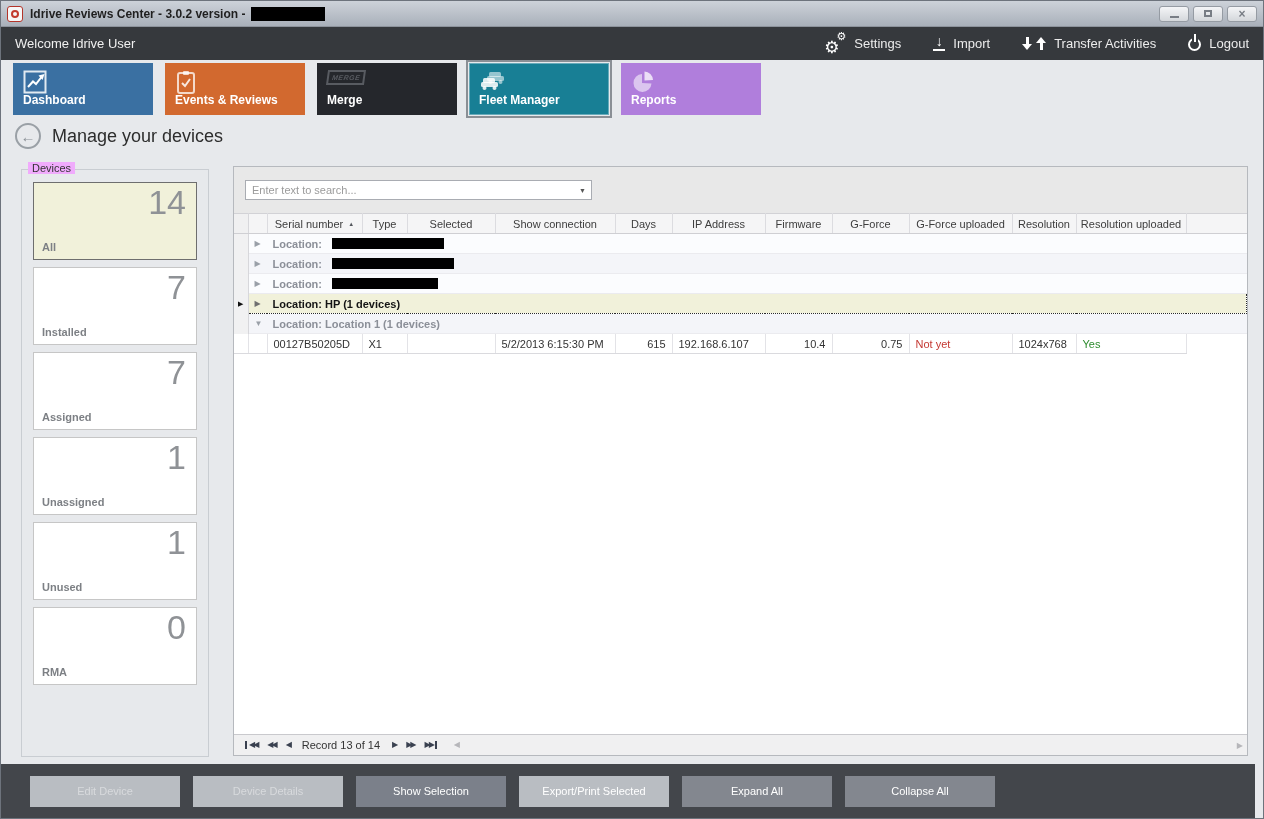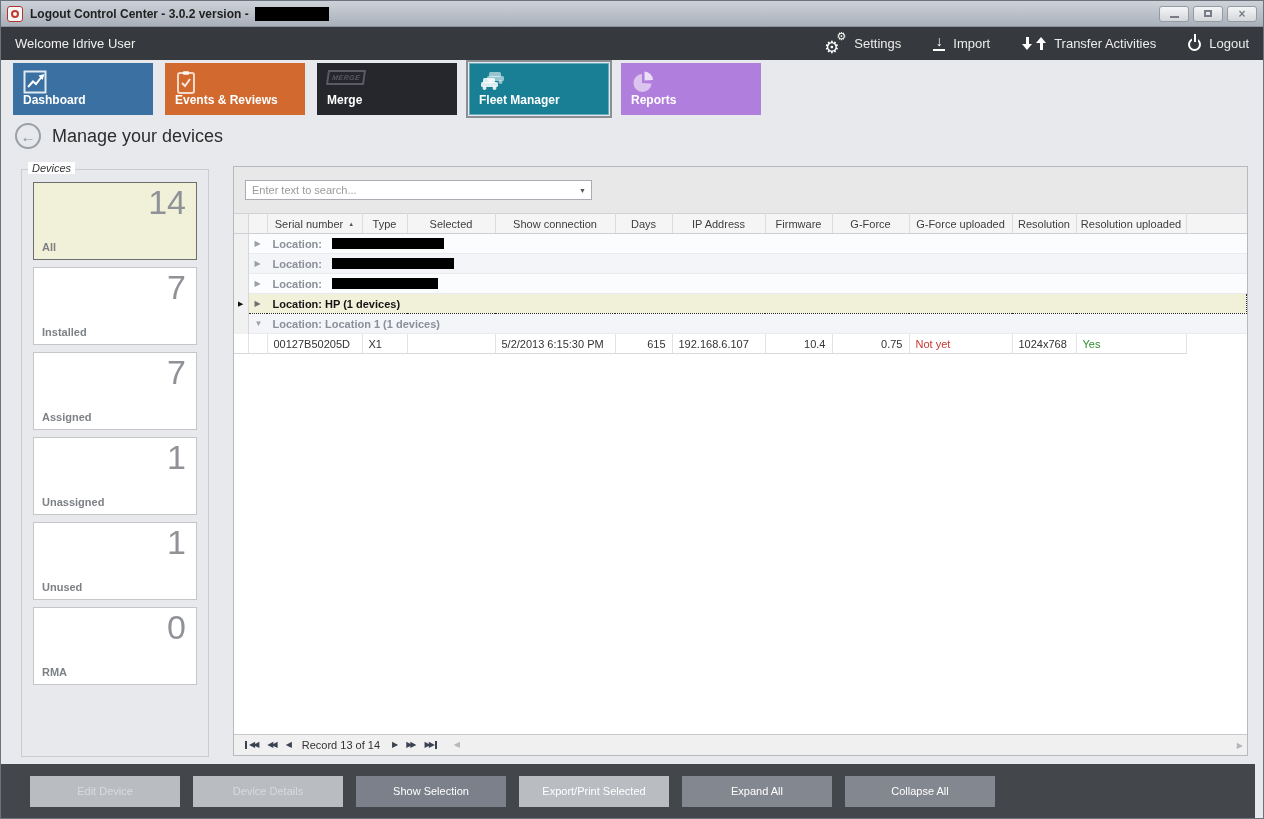--- a/index.html
+++ b/index.html
@@ -46,21 +46,21 @@
   .tile.selected { outline:2px solid #8a8f95; outline-offset:1px; box-shadow:inset 0 0 0 1px rgba(255,255,255,.35); }
   .merge-badge { display:inline-block; border:2px solid #585b61; color:#585b61; font-size:7px; font-weight:bold; letter-spacing:.5px; padding:2px 3px; transform:skewX(-8deg); font-style:italic; }
 
   
   .heading { position:absolute; top:122px; left:14px; display:flex; align-items:center; gap:11px; }
   .back-btn { width:26px; height:26px; border:2px solid #9aa0a6; border-radius:50%; display:flex; align-items:center; justify-content:center; color:#8a9096; font-size:15px; font-weight:bold; background:transparent; cursor:default; line-height:1; }
   .heading-title { font-size:18px; color:#2d2d2d; }
 
   
   .sidebar { position:absolute; left:20px; top:168px; width:188px; height:588px; border:1px solid #c9cdd2; }
-  .sidebar-label { position:absolute; top:-8px; left:6px; background:#ffffff; padding:0 4px; font-size:11px; color:#333;font-style:italic; }
+  .sidebar-label { position:absolute; top:-8px; left:6px; background:#f0abfc; padding:0 4px; font-size:11px; color:#333; }
   .cards { padding:12px 11px; display:flex; flex-direction:column; gap:7px; }
   .card { height:78px; border:1px solid #c6c6c6; background:#fff; position:relative; cursor:default; }
   .card.selected { background:#f1f1da; border-color:#6e6e6e; }
   .card-value { position:absolute; top:0px; right:10px; font-size:34px; color:#8f9296; }
   .card-label { position:absolute; left:8px; bottom:6px; font-size:11px; font-weight:bold; color:#7d8085; }
 
   
   .panel { position:absolute; left:232px; top:165px; width:1015px; height:590px; background:#fff; border:1px solid #b6b9be; }
   .search-area { height:46px; background:#e8e8e8; padding:13px 0 0 11px; }
   .search-combo { width:347px; height:20px; background:#fff; border:1px solid #a9acb2; display:flex; align-items:center; }
@@ -111,21 +111,21 @@
 </style>
 </head>
 <body>
 
 <div class="window">
 
   <div class="titlebar">
     <div class="app-icon">
         <div class="ring"></div>
       </div>
-    <span class="win-title">Logout Control Center - 3.0.2 version -</span>
+    <span class="win-title">Idrive Reviews Center - 3.0.2 version -</span>
     <span class="redact title-redact"></span>
     <div class="win-controls">
       <div class="win-btn">
           <span class="glyph-min"></span>
         </div>
       <div class="win-btn">
           <span class="glyph-max"></span>
         </div>
       <div class="win-btn">
           <span class="glyph-close">×</span>

